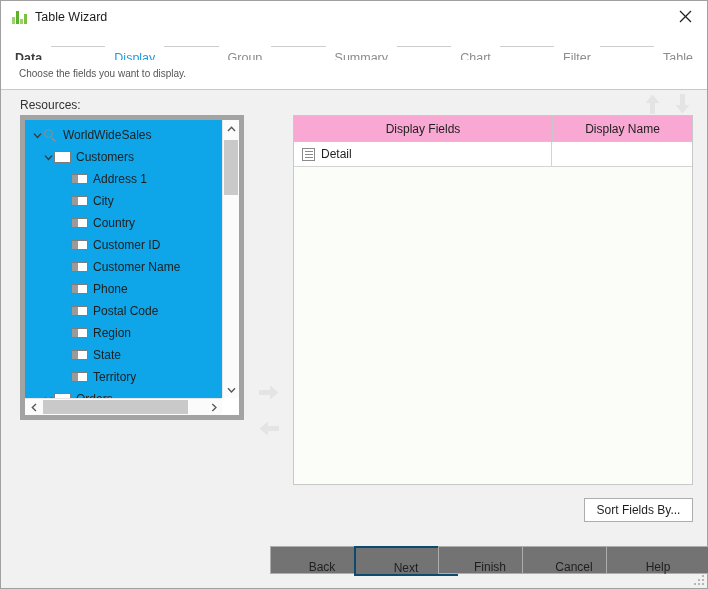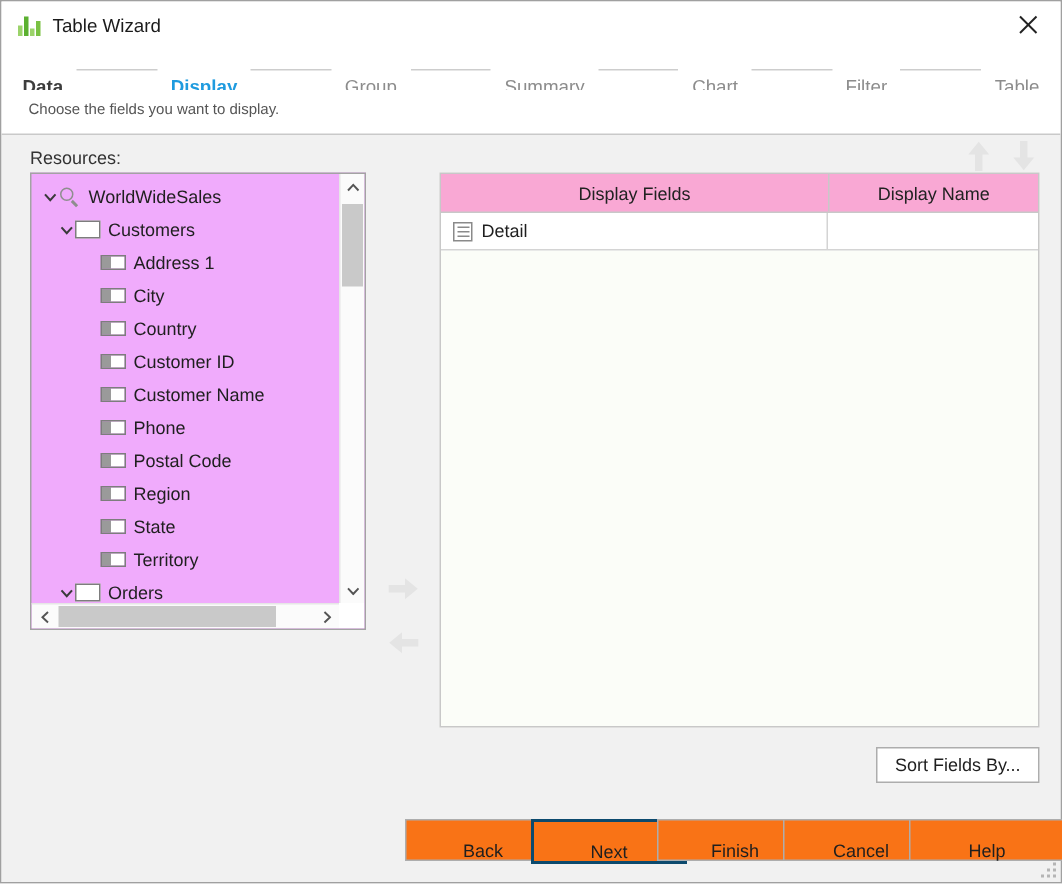--- a/index.html
+++ b/index.html
@@ -89,21 +89,21 @@
     white-space: nowrap;
     cursor: pointer;
     margin-top: 23px;
   }
   .step.done {
     color: #3d3d3d;
     font-weight: bold;
   }
   .step.active {
     color: #1e9bdf;
-    font-weight: bold;
+    font-weight: normal;
   }
   .step-line {
     flex: 1 1 auto;
     height: 1px;
     background: #cdcdcd;
     margin: 0 9px;
   }
   .subtitle {
     background: #ffffff;
     font-size: 10px;
@@ -129,22 +129,22 @@
   }
 
   
   .tree-panel {
     position: absolute;
     left: 19px;
     top: 25px;
     width: 224px;
     height: 305px;
     box-sizing: border-box;
-    border: 1px solid #a3a3a3;
-    background: #f0abfc;
+    border: 5px solid #a3a3a3;
+    background: #0ea5e9;
     overflow: hidden;
     padding-left: 28px;
   }
   .tree-scroll-area {
     position: absolute;
     left: 0; top: 0;
     right: 17px; bottom: 17px;
     overflow: hidden;
   }
   .tree {
@@ -381,21 +381,21 @@
     flex: 0 0 auto;
     height: 56px;
     position: relative;
     background: #f1f1f1;
   }
   .btn {
     position: absolute;
     top: 14px;
     width: 104px;
     height: 25px;
-    background: #f97316;
+    background: #737373;
     border: 1px solid #adadad;
     font-size: 12px;
     color: #1f1f1f;
     cursor: pointer;
     font-family: "Liberation Sans", sans-serif;
     padding: 13px;
   }
   .btn.primary {
     border: 2px solid #0c4a6e;
   }

